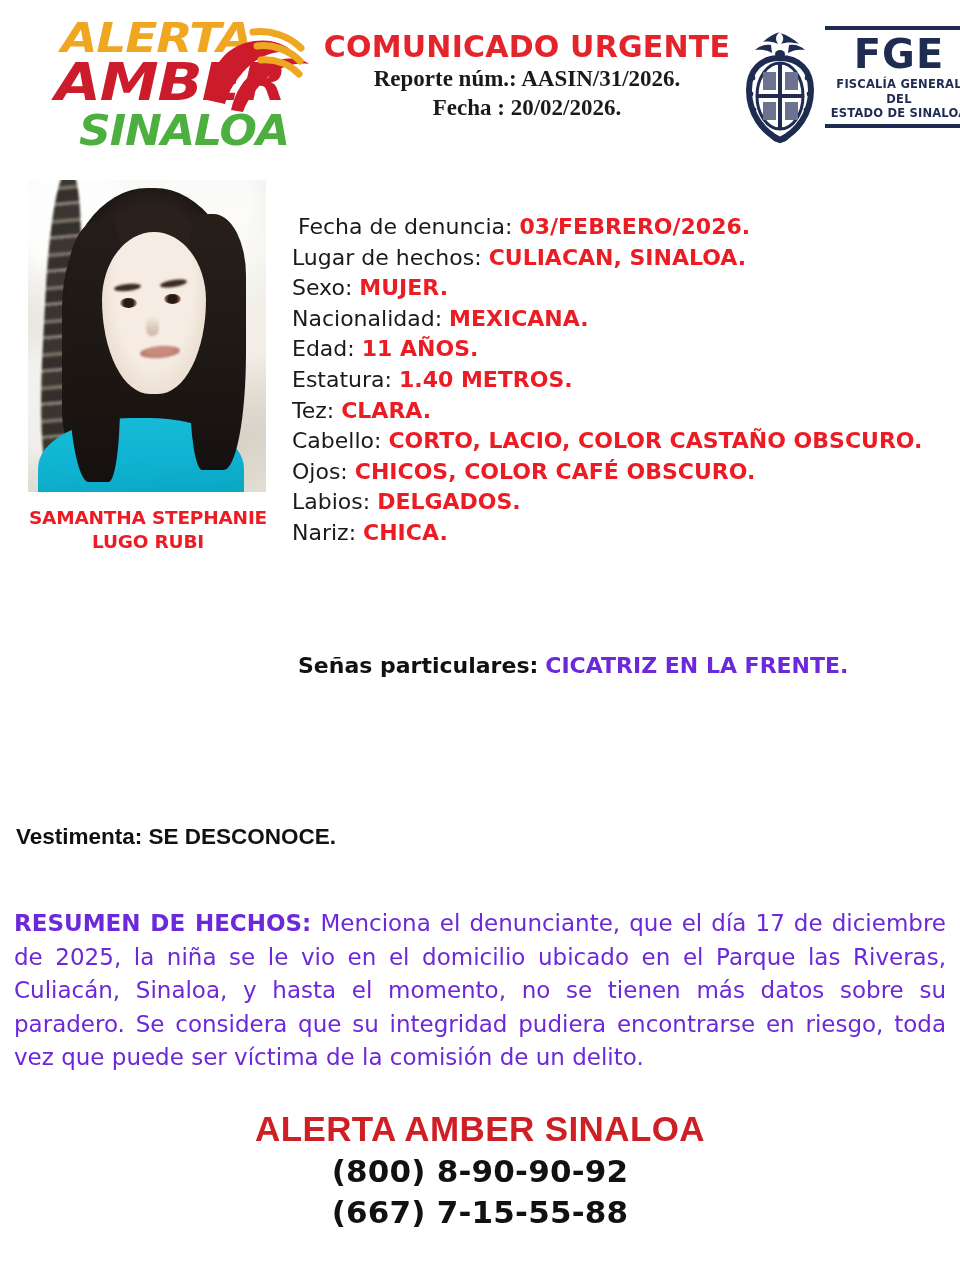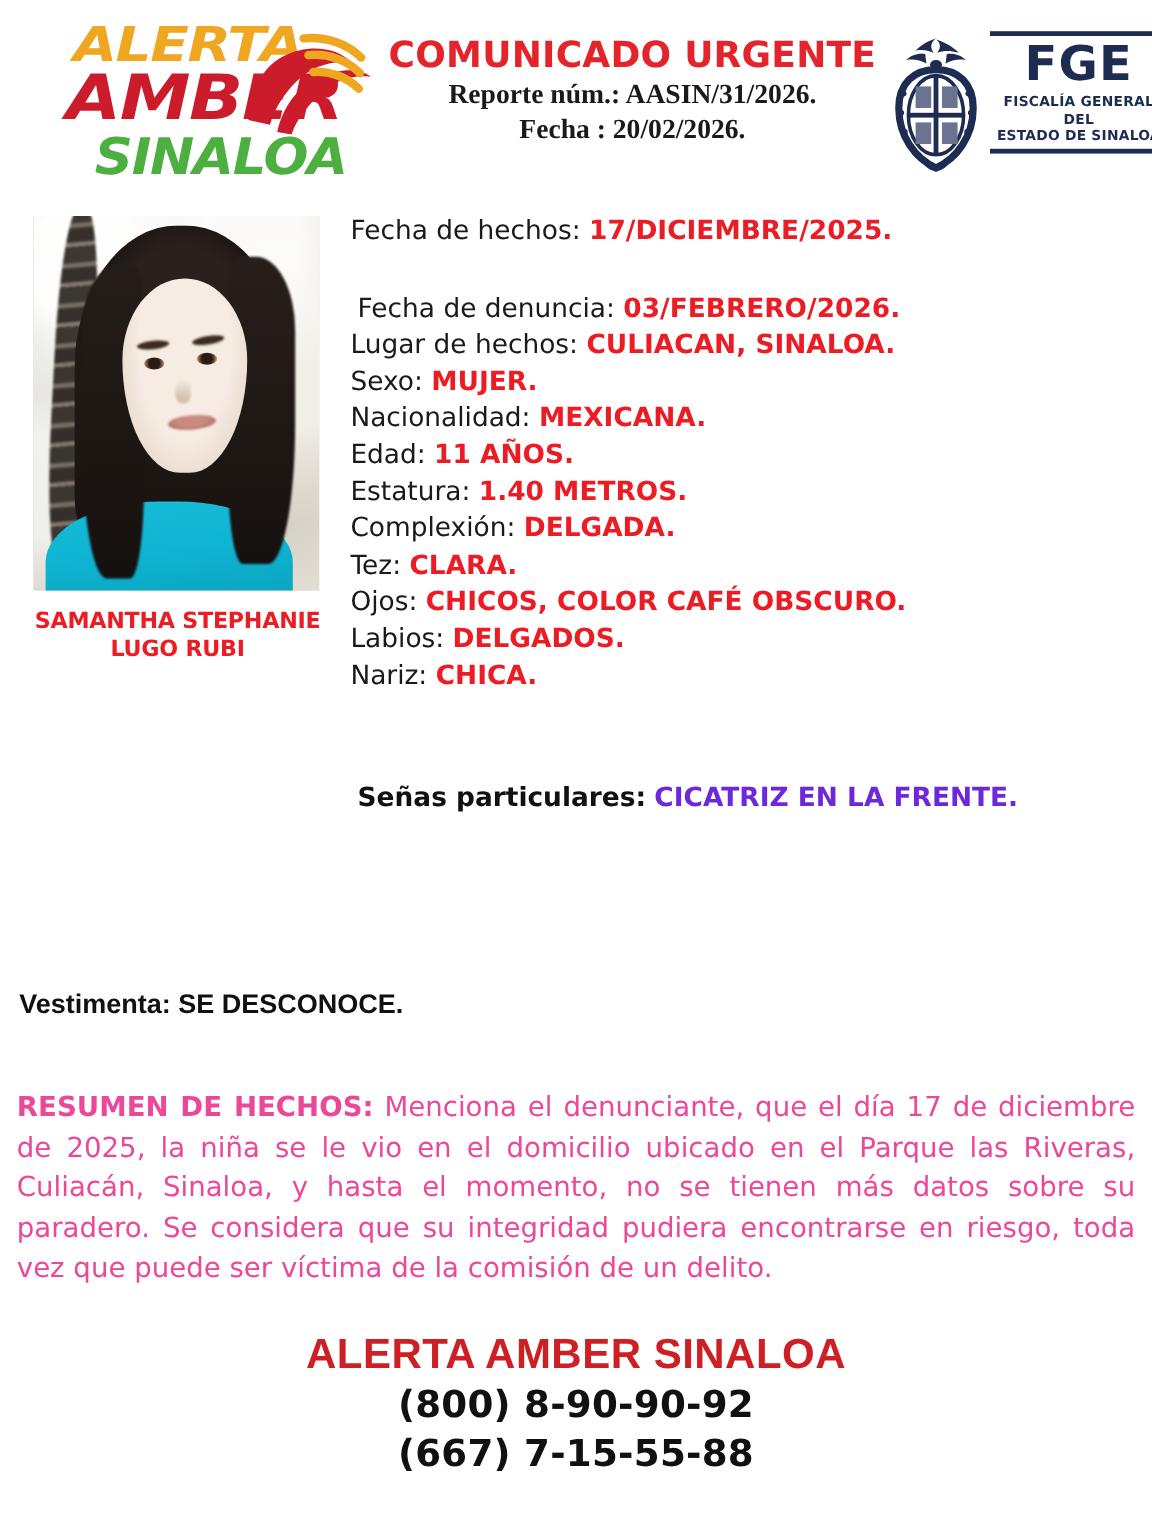--- a/index.html
+++ b/index.html
@@ -341,21 +341,21 @@
 
   
   .resumen {
     position: absolute;
     left: 14px;
     top: 884px;
     width: 932px;
     font-family: "DejaVu Sans", sans-serif;
     font-size: 23px;
     line-height: 33.5px;
-    color: #ec4899;
+    color: #6d28d9;
     text-align: justify;
     text-justify: inter-word;
   }
   .resumen b { font-weight: bold; }
 
   
   .footer {
     position: absolute;
     left: 0;
     top: 1108px;
@@ -463,24 +463,20 @@
   <div class="photo-nose"></div>
   <div class="photo-mouth"></div>
 </div>
 
 <div class="photo-name">
   <div>SAMANTHA STEPHANIE</div>
   <div>LUGO RUBI</div>
 </div>
 
 <div class="details">
-  <div class="row">
-    <span class="lbl">Fecha de hechos:</span>
-    <span class="val">17/DICIEMBRE/2025.</span>
-  </div>
   <div class="row indent">
     <span class="lbl">Fecha de denuncia:</span>
     <span class="val">03/FEBRERO/2026.</span>
   </div>
   <div class="row">
     <span class="lbl">Lugar de hechos:</span>
     <span class="val">CULIACAN, SINALOA.</span>
   </div>
   <div class="row">
     <span class="lbl">Sexo:</span>
@@ -492,26 +488,26 @@
   </div>
   <div class="row">
     <span class="lbl">Edad:</span>
     <span class="val">11 AÑOS.</span>
   </div>
   <div class="row">
     <span class="lbl">Estatura:</span>
     <span class="val">1.40 METROS.</span>
   </div>
   <div class="row">
-    <span class="lbl">Complexión:</span>
-    <span class="val">DELGADA.</span>
-  </div>
-  <div class="row">
     <span class="lbl">Tez:</span>
     <span class="val">CLARA.</span>
+  </div>
+  <div class="row">
+    <span class="lbl">Cabello:</span>
+    <span class="val">CORTO, LACIO, COLOR CASTAÑO OBSCURO.</span>
   </div>
   <div class="row">
     <span class="lbl">Ojos:</span>
     <span class="val">CHICOS, COLOR CAFÉ OBSCURO.</span>
   </div>
   <div class="row">
     <span class="lbl">Labios:</span>
     <span class="val">DELGADOS.</span>
   </div>
   <div class="row">

